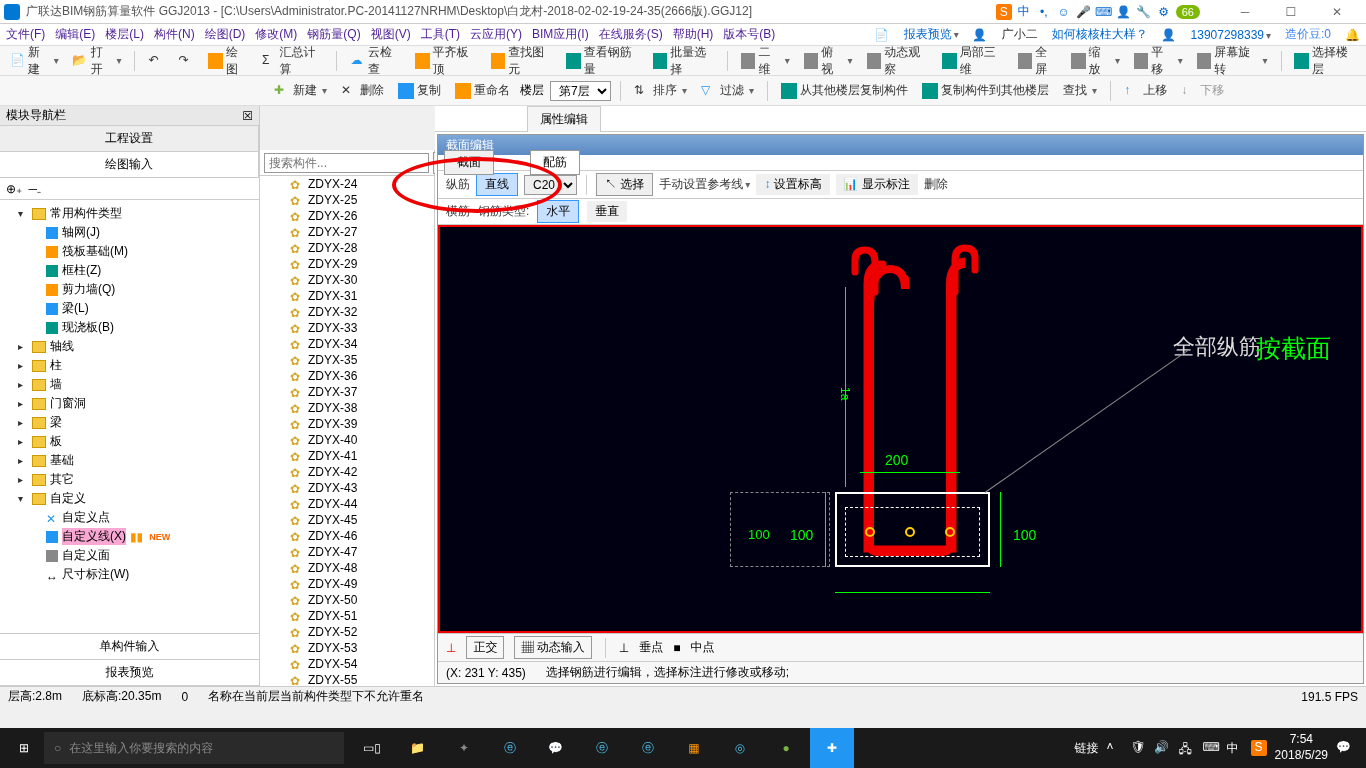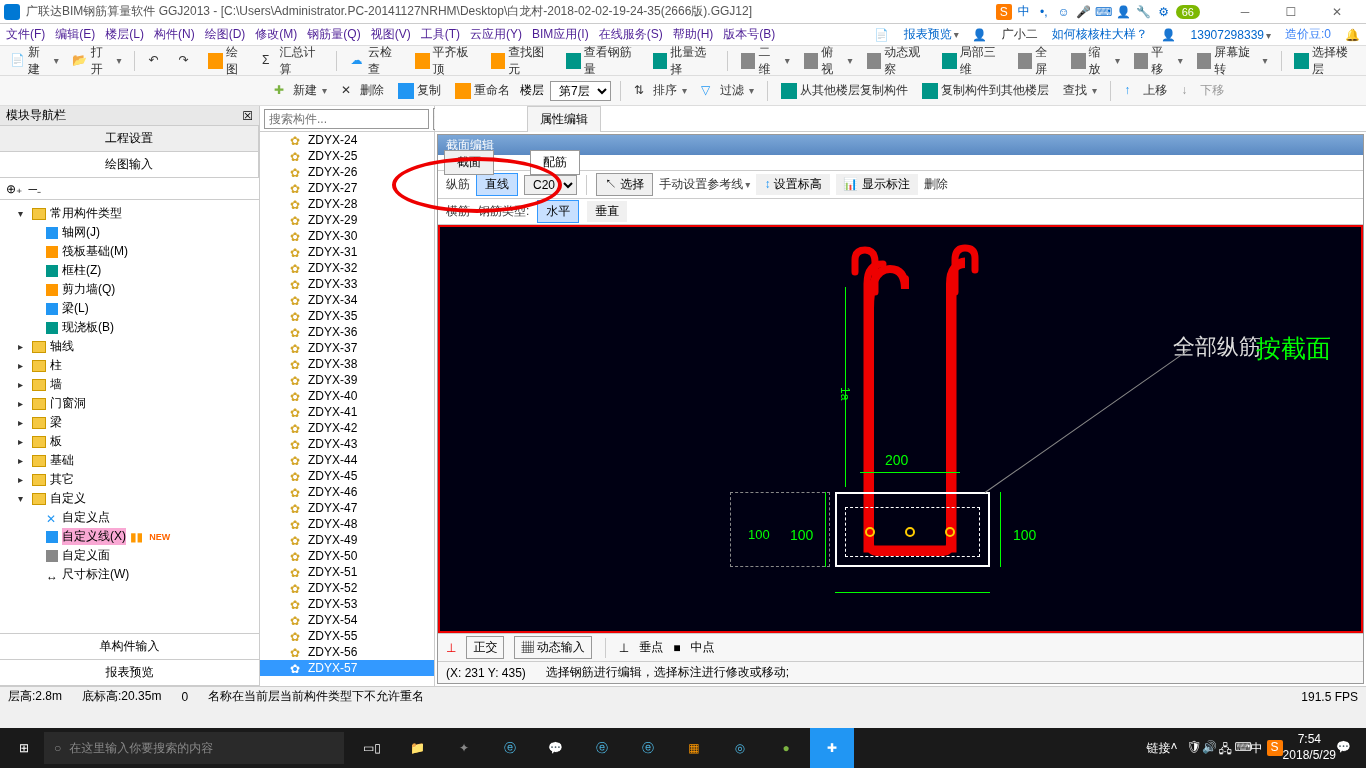--- a/index.html
+++ b/index.html
@@ -55,21 +55,21 @@
     .tree-toggle { width: 10px; font-size: 10px; color: #333; }
     .folder-icon { width: 14px; height: 12px; background: #f5c842; border: 1px solid #cc9900; }
     .folder-open { width: 14px; height: 12px; background: #f5c842; border: 1px solid #cc9900; }
     .node-icon { width: 12px; height: 12px; display: inline-block; }
     .tree-label.highlight { background: #f9a8d4; }
     .new-badge { font-size: 9px; color: #ff6600; font-weight: bold; margin-left: 2px; }
     .bottom-tabs { border-top: 1px solid #ccc; }
     .bottom-tab { text-align: center; padding: 4px; border-bottom: 1px solid #ccc; cursor: pointer; }
     
     
-    .mid-panel { width: 175px; background: #fff; border-right: 1px solid #ccc; display: flex; flex-direction: column; }
+    .mid-panel { width: 175px; background: #fff; border-right: 1px solid #ccc; display: flex; flex-direction: column; margin-top: 44px; }
     .search-row { height: 26px; display: flex; align-items: center; padding: 0 4px; border-bottom: 1px solid #ccc; }
     .search-input { flex: 1; border: 1px solid #999; padding: 2px 4px; }
     .search-btn { width: 22px; height: 22px; margin-left: 4px; border: 1px solid #999; background: #f0f0f0; }
     .item-list { flex: 1; overflow-y: auto; }
     .list-item { display: flex; align-items: center; gap: 6px; padding: 1px 8px 1px 30px; cursor: pointer; }
     .list-item.selected { background: #3399ff; color: #fff; }
     .gear-icon { width: 12px; height: 12px; color: #d4a62a; }
     
     
     .right-panel { flex: 1; background: #fff; display: flex; flex-direction: column; }
@@ -116,21 +116,21 @@
     
     .statusbar { height: 20px; background: #f0f0f0; border-top: 1px solid #ccc; display: flex; align-items: center; padding: 0 8px; gap: 20px; }
     .status-right { margin-left: auto; }
     
     
     .taskbar { position: absolute; bottom: 0; left: 0; right: 0; height: 40px; background: #1a1a1a; display: flex; align-items: center; padding: 0 4px; }
     .start-btn { width: 40px; height: 40px; display: flex; align-items: center; justify-content: center; color: #fff; }
     .search-box { width: 300px; height: 32px; background: #2a2a2a; color: #888; display: flex; align-items: center; padding: 0 10px; gap: 8px; }
     .task-icons { display: flex; gap: 2px; margin-left: 6px; }
     .task-icon { width: 44px; height: 40px; display: flex; align-items: center; justify-content: center; color: #fff; }
-    .tray { margin-left: auto; display: flex; align-items: center; color: #fff; font-size: 11px; padding-right: 10px; }
+    .tray { margin-left: auto; display: flex; align-items: center; gap: 8px; color: #fff; font-size: 11px; padding-right: 10px; }
     .tray-icon { width: 16px; height: 16px; }
     .clock { text-align: center; line-height: 1.3; }
     .ico-blue { background: #2196f3; }
     .ico-orange { background: #ff9800; }
     .ico-teal { background: #009688; }
     .ico-gray { background: #888; }
   </style>
 </head>
 <body>
 

